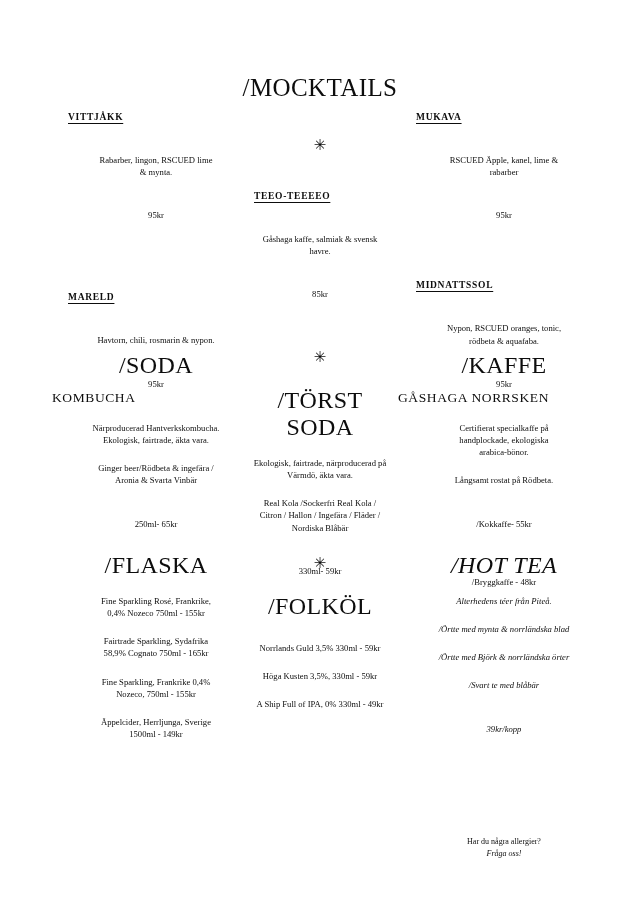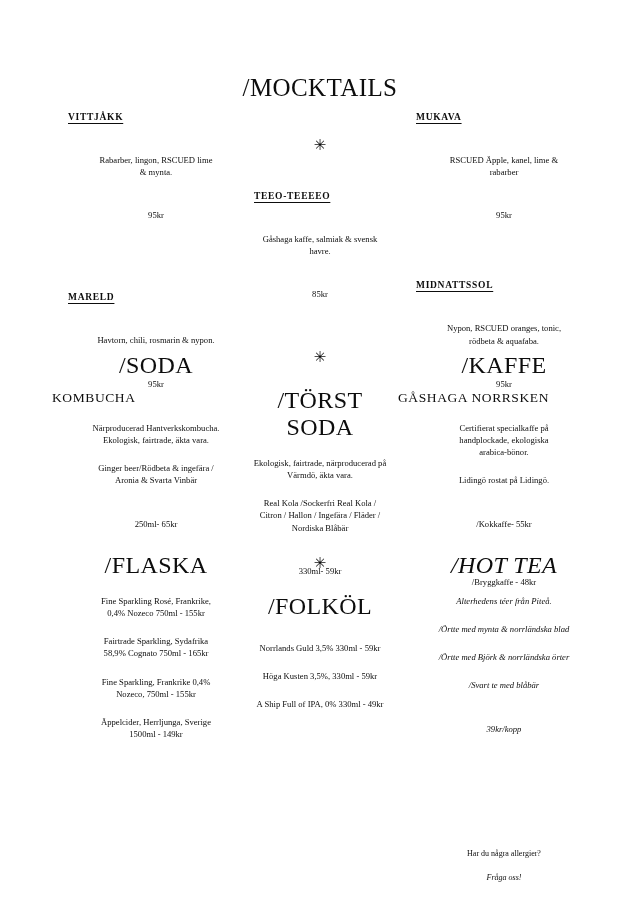--- a/index.html
+++ b/index.html
@@ -89,21 +89,21 @@
   
   #flaska-block { left: 52px;  top: 552px; width: 208px; }
   #folkol-block { left: 232px; top: 556px; width: 176px; }
   #hottea-block { left: 398px; top: 552px; width: 212px; font-style: italic; }
 
   
   #footer-block { left: 400px; top: 836px; width: 208px; }
   .footer-line {
     font-size: 8px;
     text-align: center;
-    margin: 12px;
+    margin: 0;
     line-height: 1.5;
   }
   .footer-line.italic { font-style: italic; }
 
   .gap-sm { height: 11px; }
   .gap-md { height: 16px; }
   .gap-lg { height: 22px; }
 </style>
 </head>
 <body>
@@ -206,21 +206,21 @@
 
   <div class="blk" id="kaffe-block">
     <div class="sec-title">/KAFFE</div>
     <div class="gap-sm"></div>
     <div class="sub-title">GÅSHAGA NORRSKEN</div>
     <div class="gap-md"></div>
     <div class="desc">Certifierat specialkaffe på
 handplockade, ekologiska
 arabica-bönor.</div>
     <div class="gap-md"></div>
-    <div class="desc">Lidingö rostat på Lidingö.</div>
+    <div class="desc">Långsamt rostat på Rödbeta.</div>
     <div class="gap-md"></div>
     <div class="price">/Kokkaffe- 55kr</div>
     <div class="gap-md"></div>
     <div class="price">/Bryggkaffe - 48kr</div>
   </div>
 
   <div class="blk" id="flaska-block">
     <div class="sec-title">/FLASKA</div>
     <div class="gap-md"></div>
     <div class="desc">Fine Sparkling Rosé, Frankrike,

